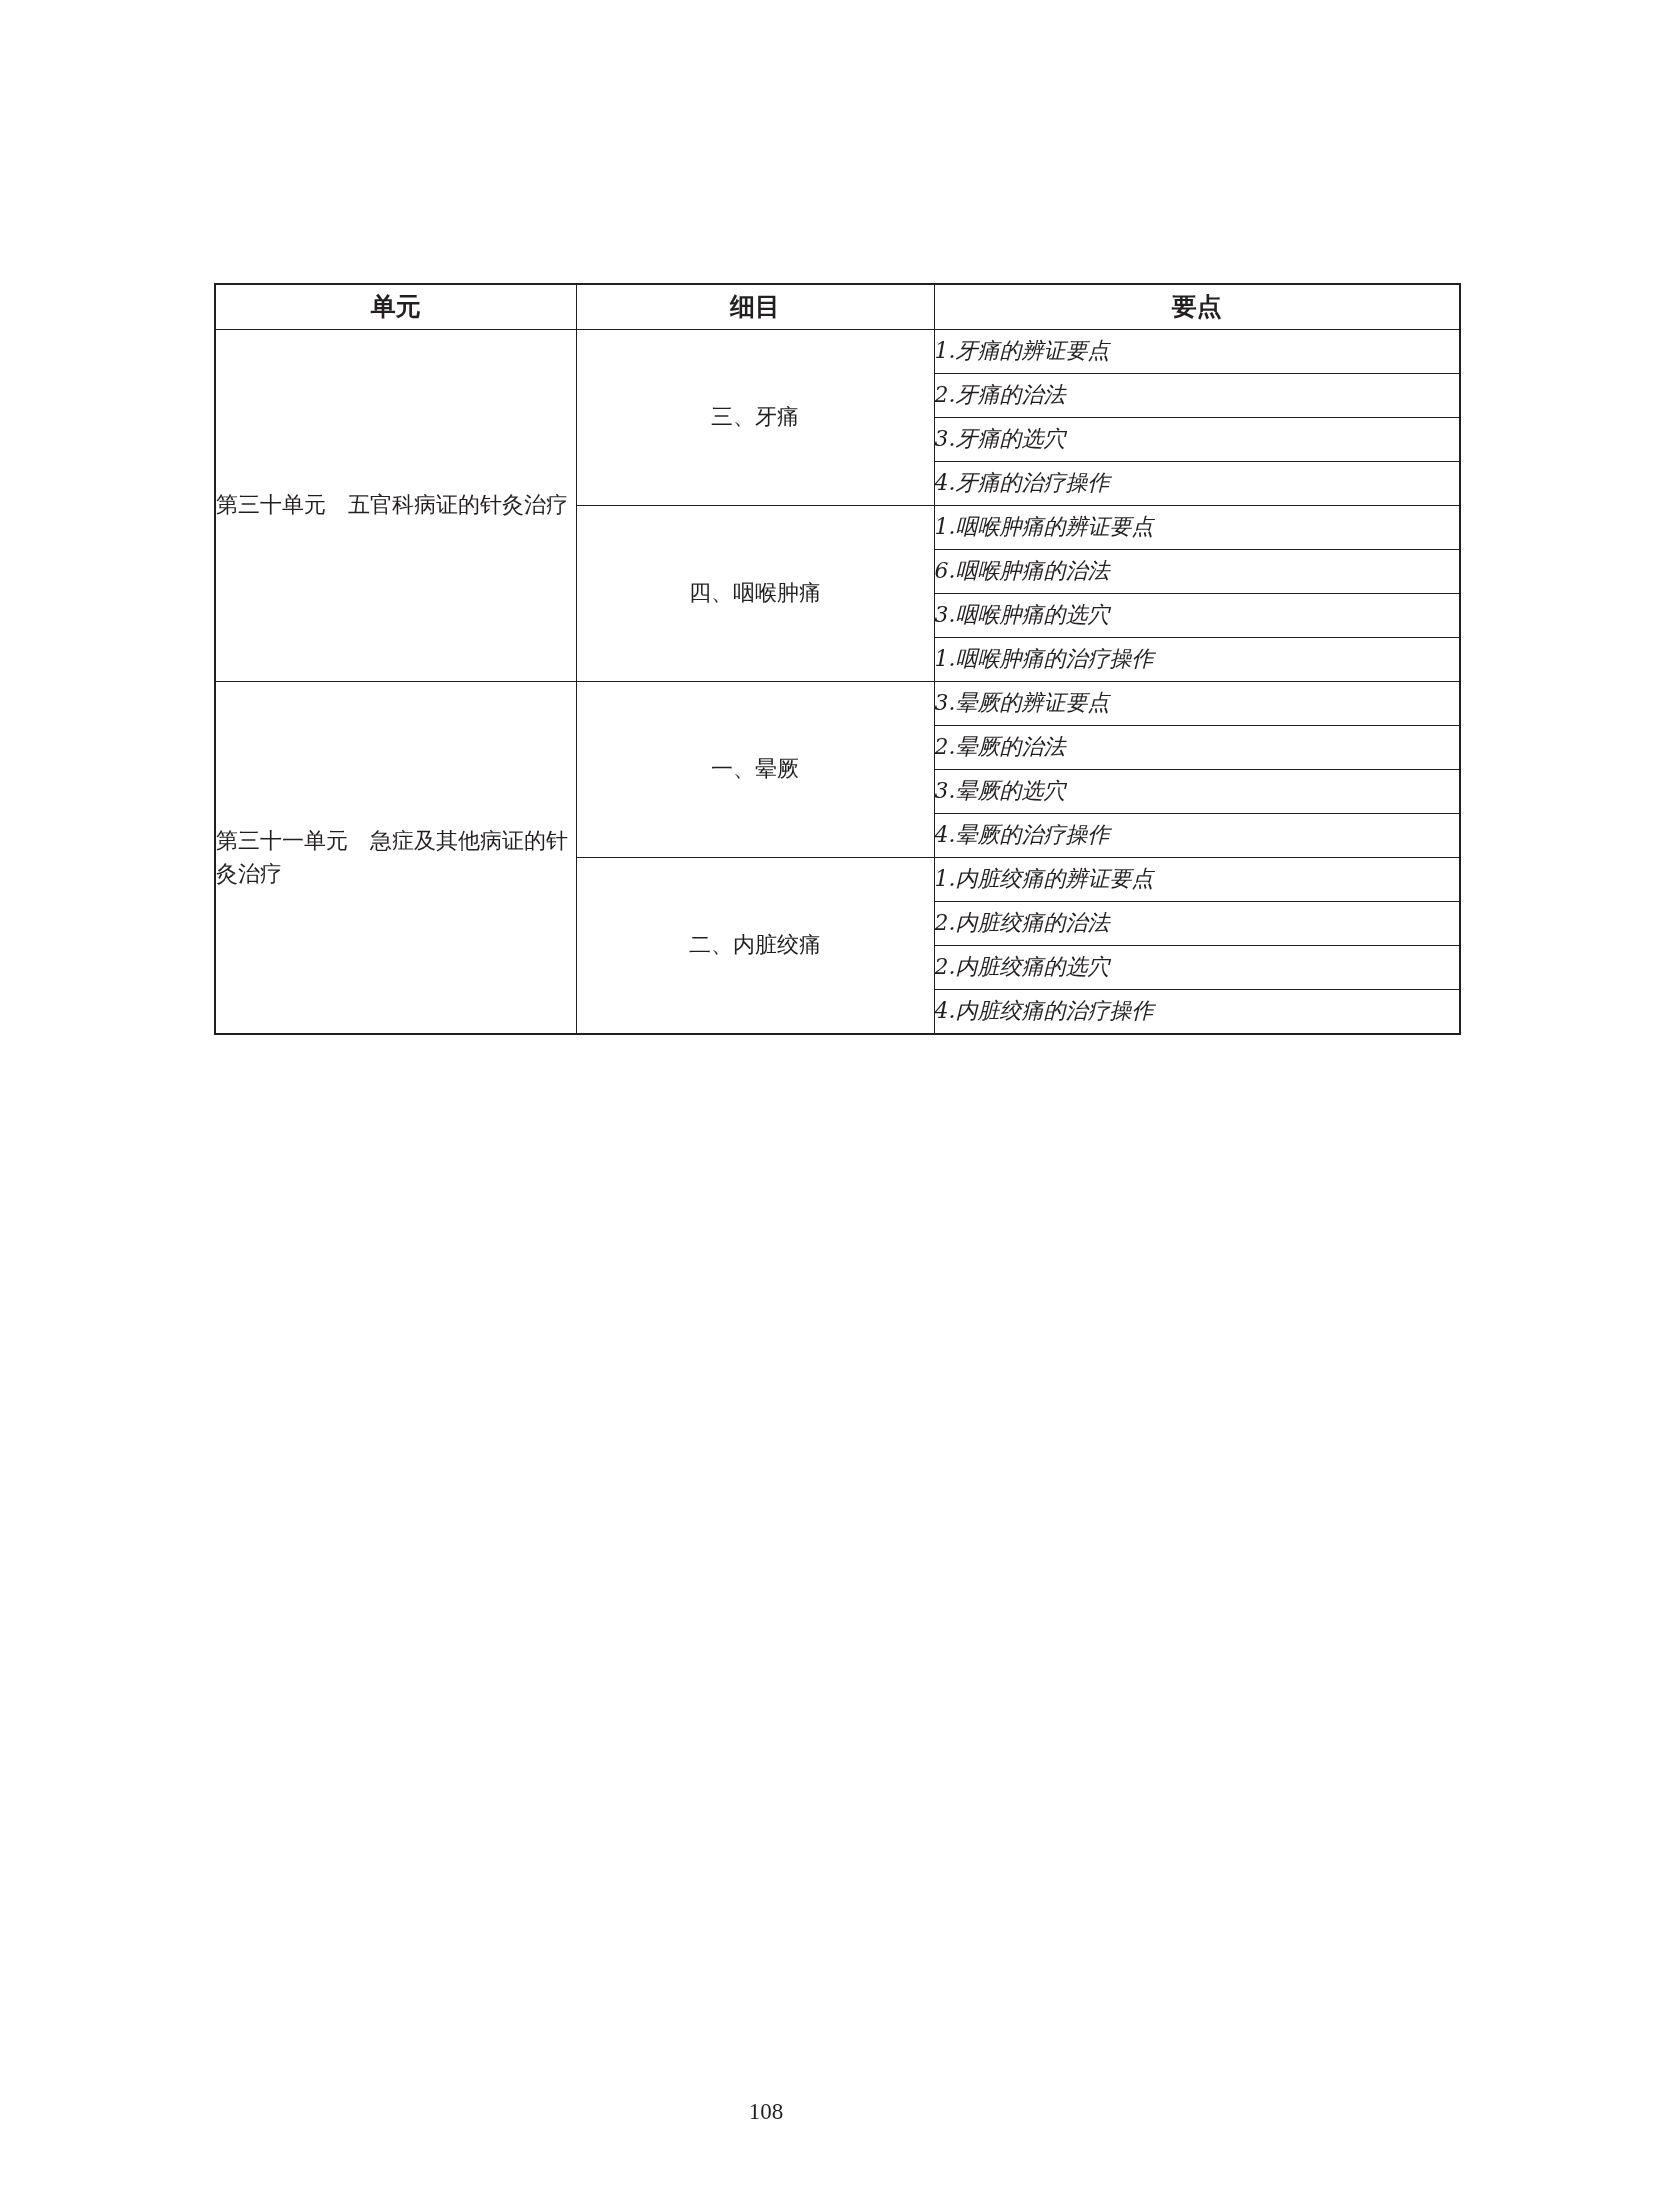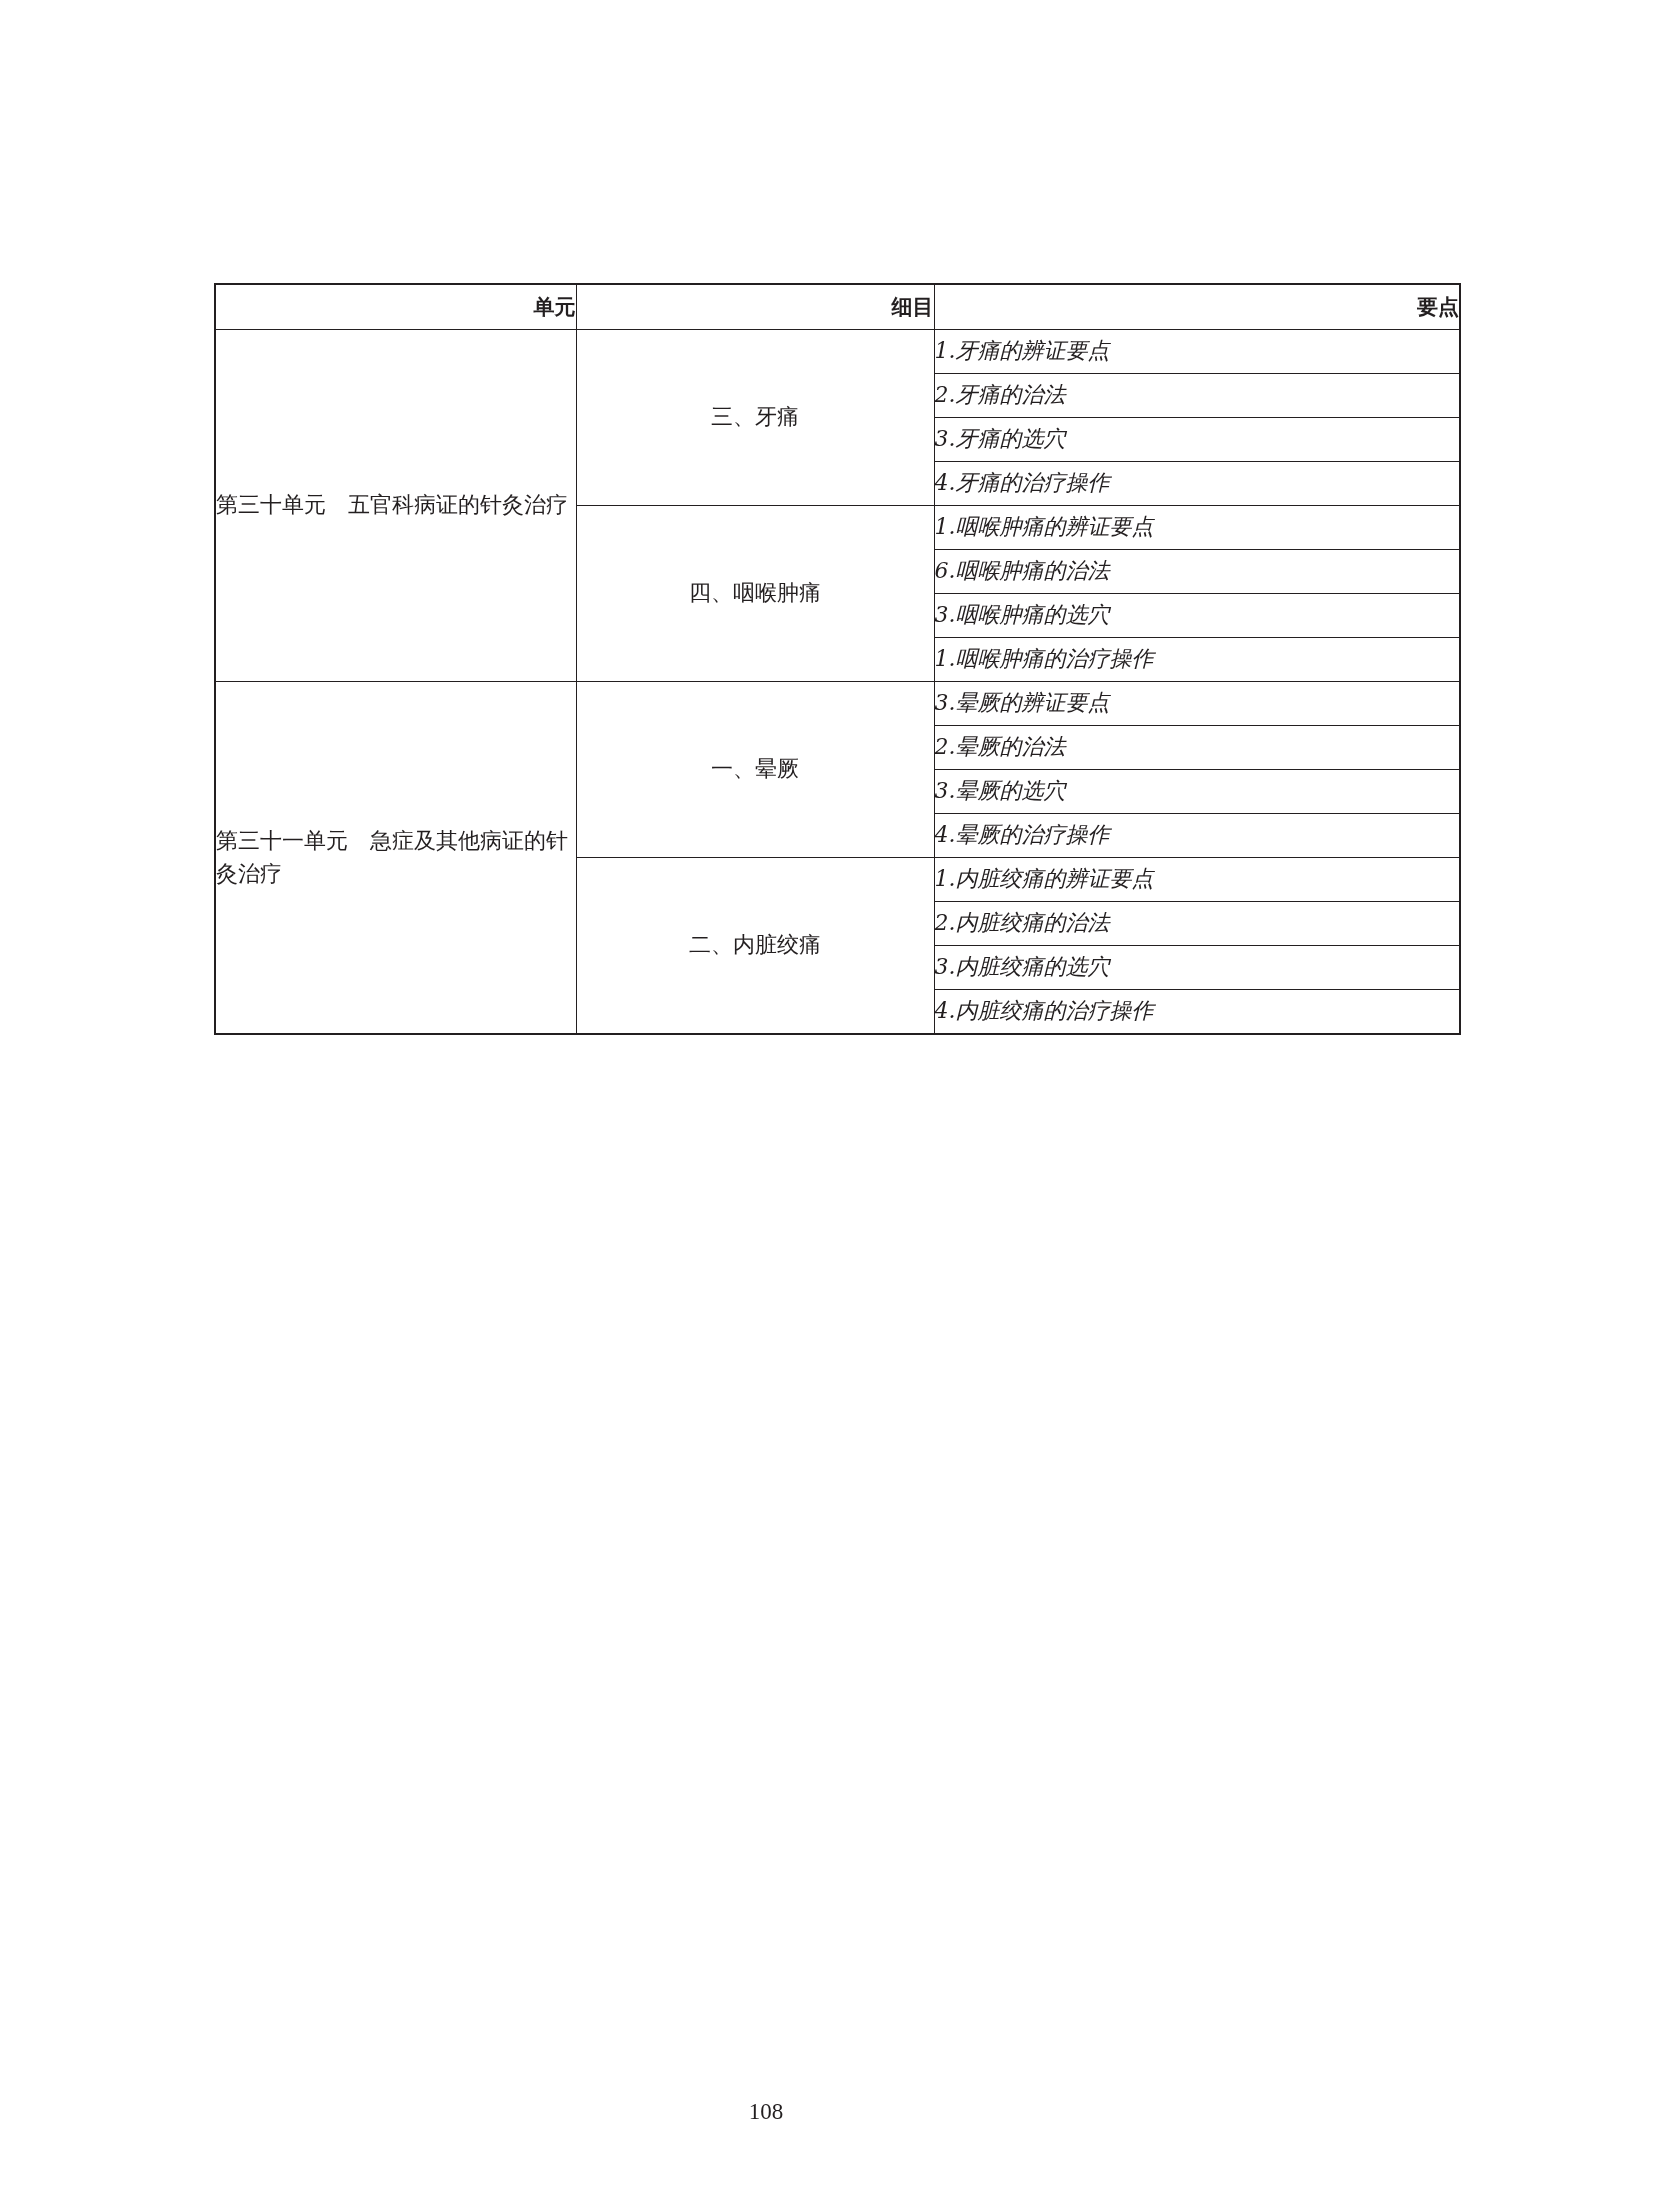--- a/index.html
+++ b/index.html
@@ -10,21 +10,21 @@
     position: absolute; left: 214px; top: 283px; width: 1246px;
     border-collapse: collapse; table-layout: fixed;
     border: 2.9px solid #231f20;
   }
   table.syllabus td, table.syllabus th {
     border: 1.9px solid #231f20; padding: 0; vertical-align: middle;
     font-size: 22px; line-height: 32.5px; font-weight: normal;
   }
   table.syllabus th {
     height: 44px; font-family: "DejaVu Sans", "Liberation Sans", sans-serif;
-    font-weight: bold; font-size: 21px; text-align: right;
+    font-weight: bold; font-size: 25px; text-align: center;
   }
   td.unit { padding: 0 13.4px 0 15.3px; text-align: left; }
   td.item { padding: 0 13.4px 0 15.3px; text-align: center; }
   td.point { padding: 0 11.5px 0 13.4px; height: 43px; text-align: left; font-style: italic; }
   .page-number {
     position: absolute; left: 0; width: 1532px; top: 2099px; text-align: center;
     font-family: "Liberation Serif", "DejaVu Serif", serif; font-size: 23px; color: #231f20;
   }
 </style>
 </head>
@@ -91,21 +91,21 @@
       </tr>
 
       <tr>
         <td class="item" rowspan="4">二、内脏绞痛</td>
         <td class="point">1.内脏绞痛的辨证要点</td>
       </tr>
       <tr>
         <td class="point">2.内脏绞痛的治法</td>
       </tr>
       <tr>
-        <td class="point">3.内脏绞痛的选穴</td>
+        <td class="point">2.内脏绞痛的选穴</td>
       </tr>
       <tr>
         <td class="point">4.内脏绞痛的治疗操作</td>
       </tr>
     </tbody>
   </table>
 
   <div class="page-number">108</div>
 </div>
 

